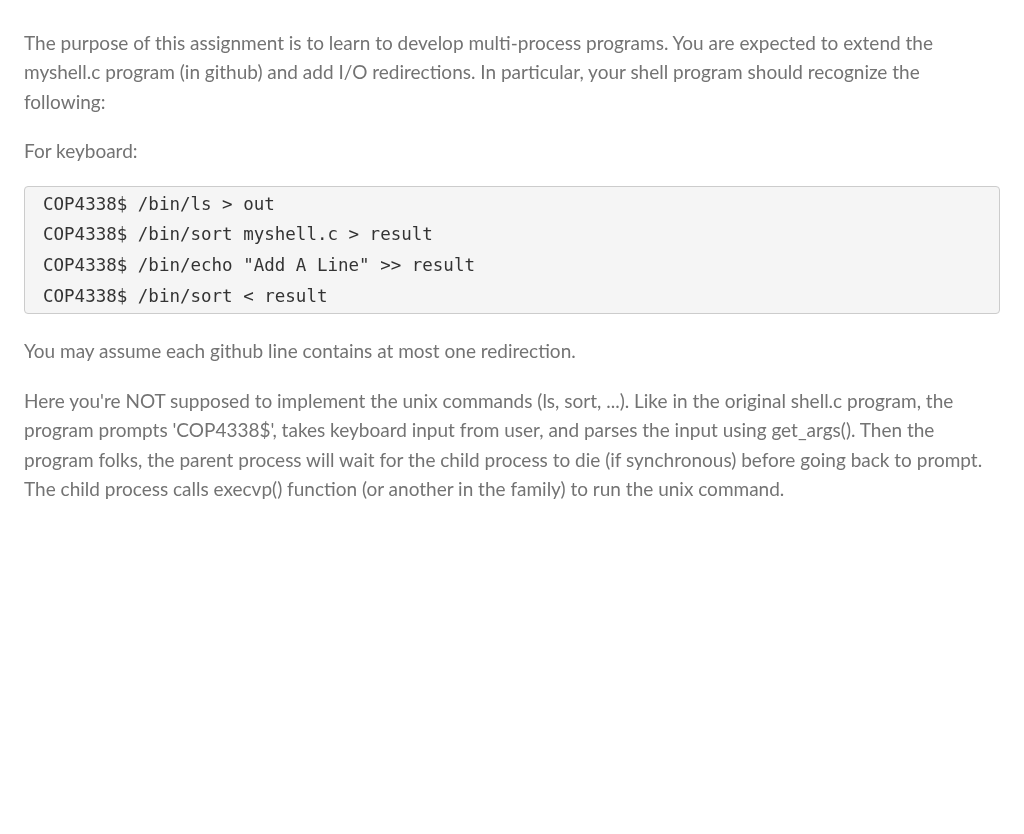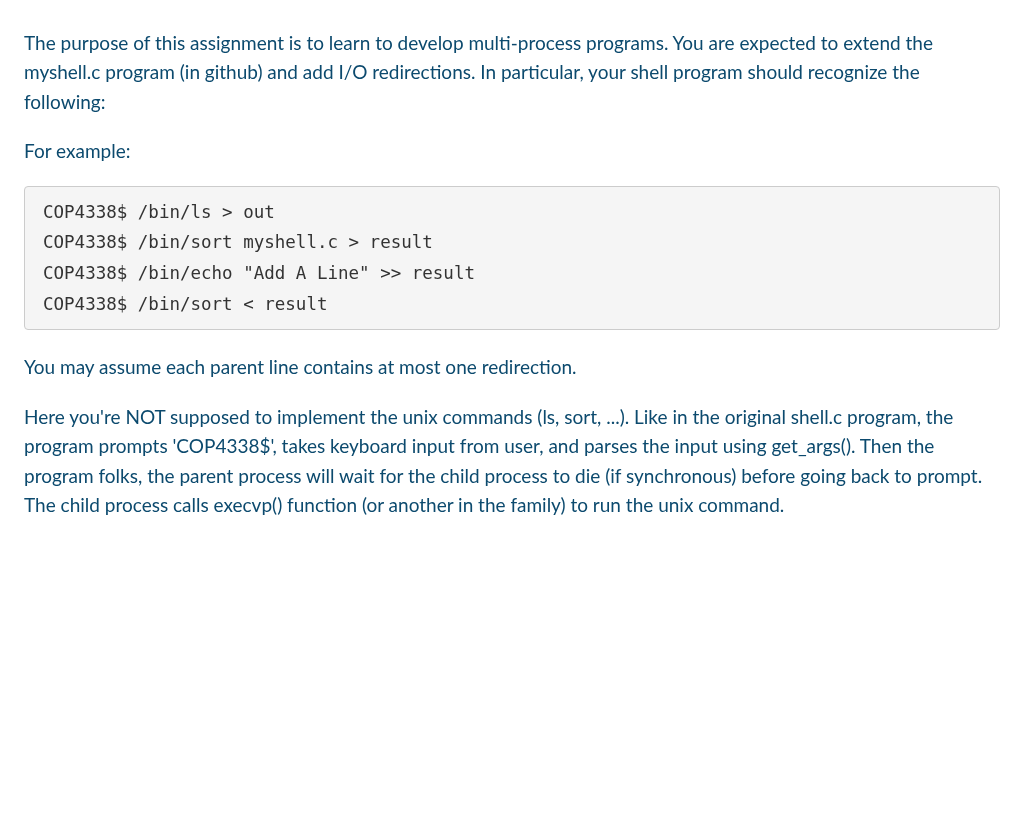--- a/index.html
+++ b/index.html
@@ -14,49 +14,49 @@
       color: #2d3b45;
       background: #ffffff;
       padding: 28px 24px;
       width: 1024px;
     }
     .content {
       max-width: 980px;
     }
     p {
       margin-bottom: 20px;
-      color: #0c4a6e;
+      color: #737373;
     }
     .code-block {
       background: #f5f5f5;
       border: 1px solid #cccccc;
       border-radius: 4px;
-      padding: 10px 18px;
+      padding: 2px 18px;
       margin-bottom: 22px;
       font-family: "Menlo", "Consolas", "Monaco", monospace;
       font-size: 17.5px;
       line-height: 1.75;
       color: #333333;
       white-space: pre;
     }
   </style>
 </head>
 <body>
 
 <div class="content">
 
   <p>The purpose of this assignment is to learn to develop multi-process programs. You are expected to extend the myshell.c program (in github) and add I/O redirections. In particular, your shell program should recognize the following:</p>
 
 
 
 
-  <p>For example:</p>
+  <p>For keyboard:</p>
 
   <div class="code-block">COP4338$ /bin/ls &gt; out
 COP4338$ /bin/sort myshell.c &gt; result
 COP4338$ /bin/echo "Add A Line" &gt;&gt; result
 COP4338$ /bin/sort &lt; result</div>
 
-  <p>You may assume each parent line contains at most one redirection.</p>
+  <p>You may assume each github line contains at most one redirection.</p>
 
   <p>Here you're NOT supposed to implement the unix commands (ls, sort, ...). Like in the original shell.c program, the program prompts 'COP4338$', takes keyboard input from user, and parses the input using get_args(). Then the program folks, the parent process will wait for the child process to die (if synchronous) before going back to prompt. The child process calls execvp() function (or another in the family) to run the unix command.</p>
 
 </div>
 
 </body></html>

